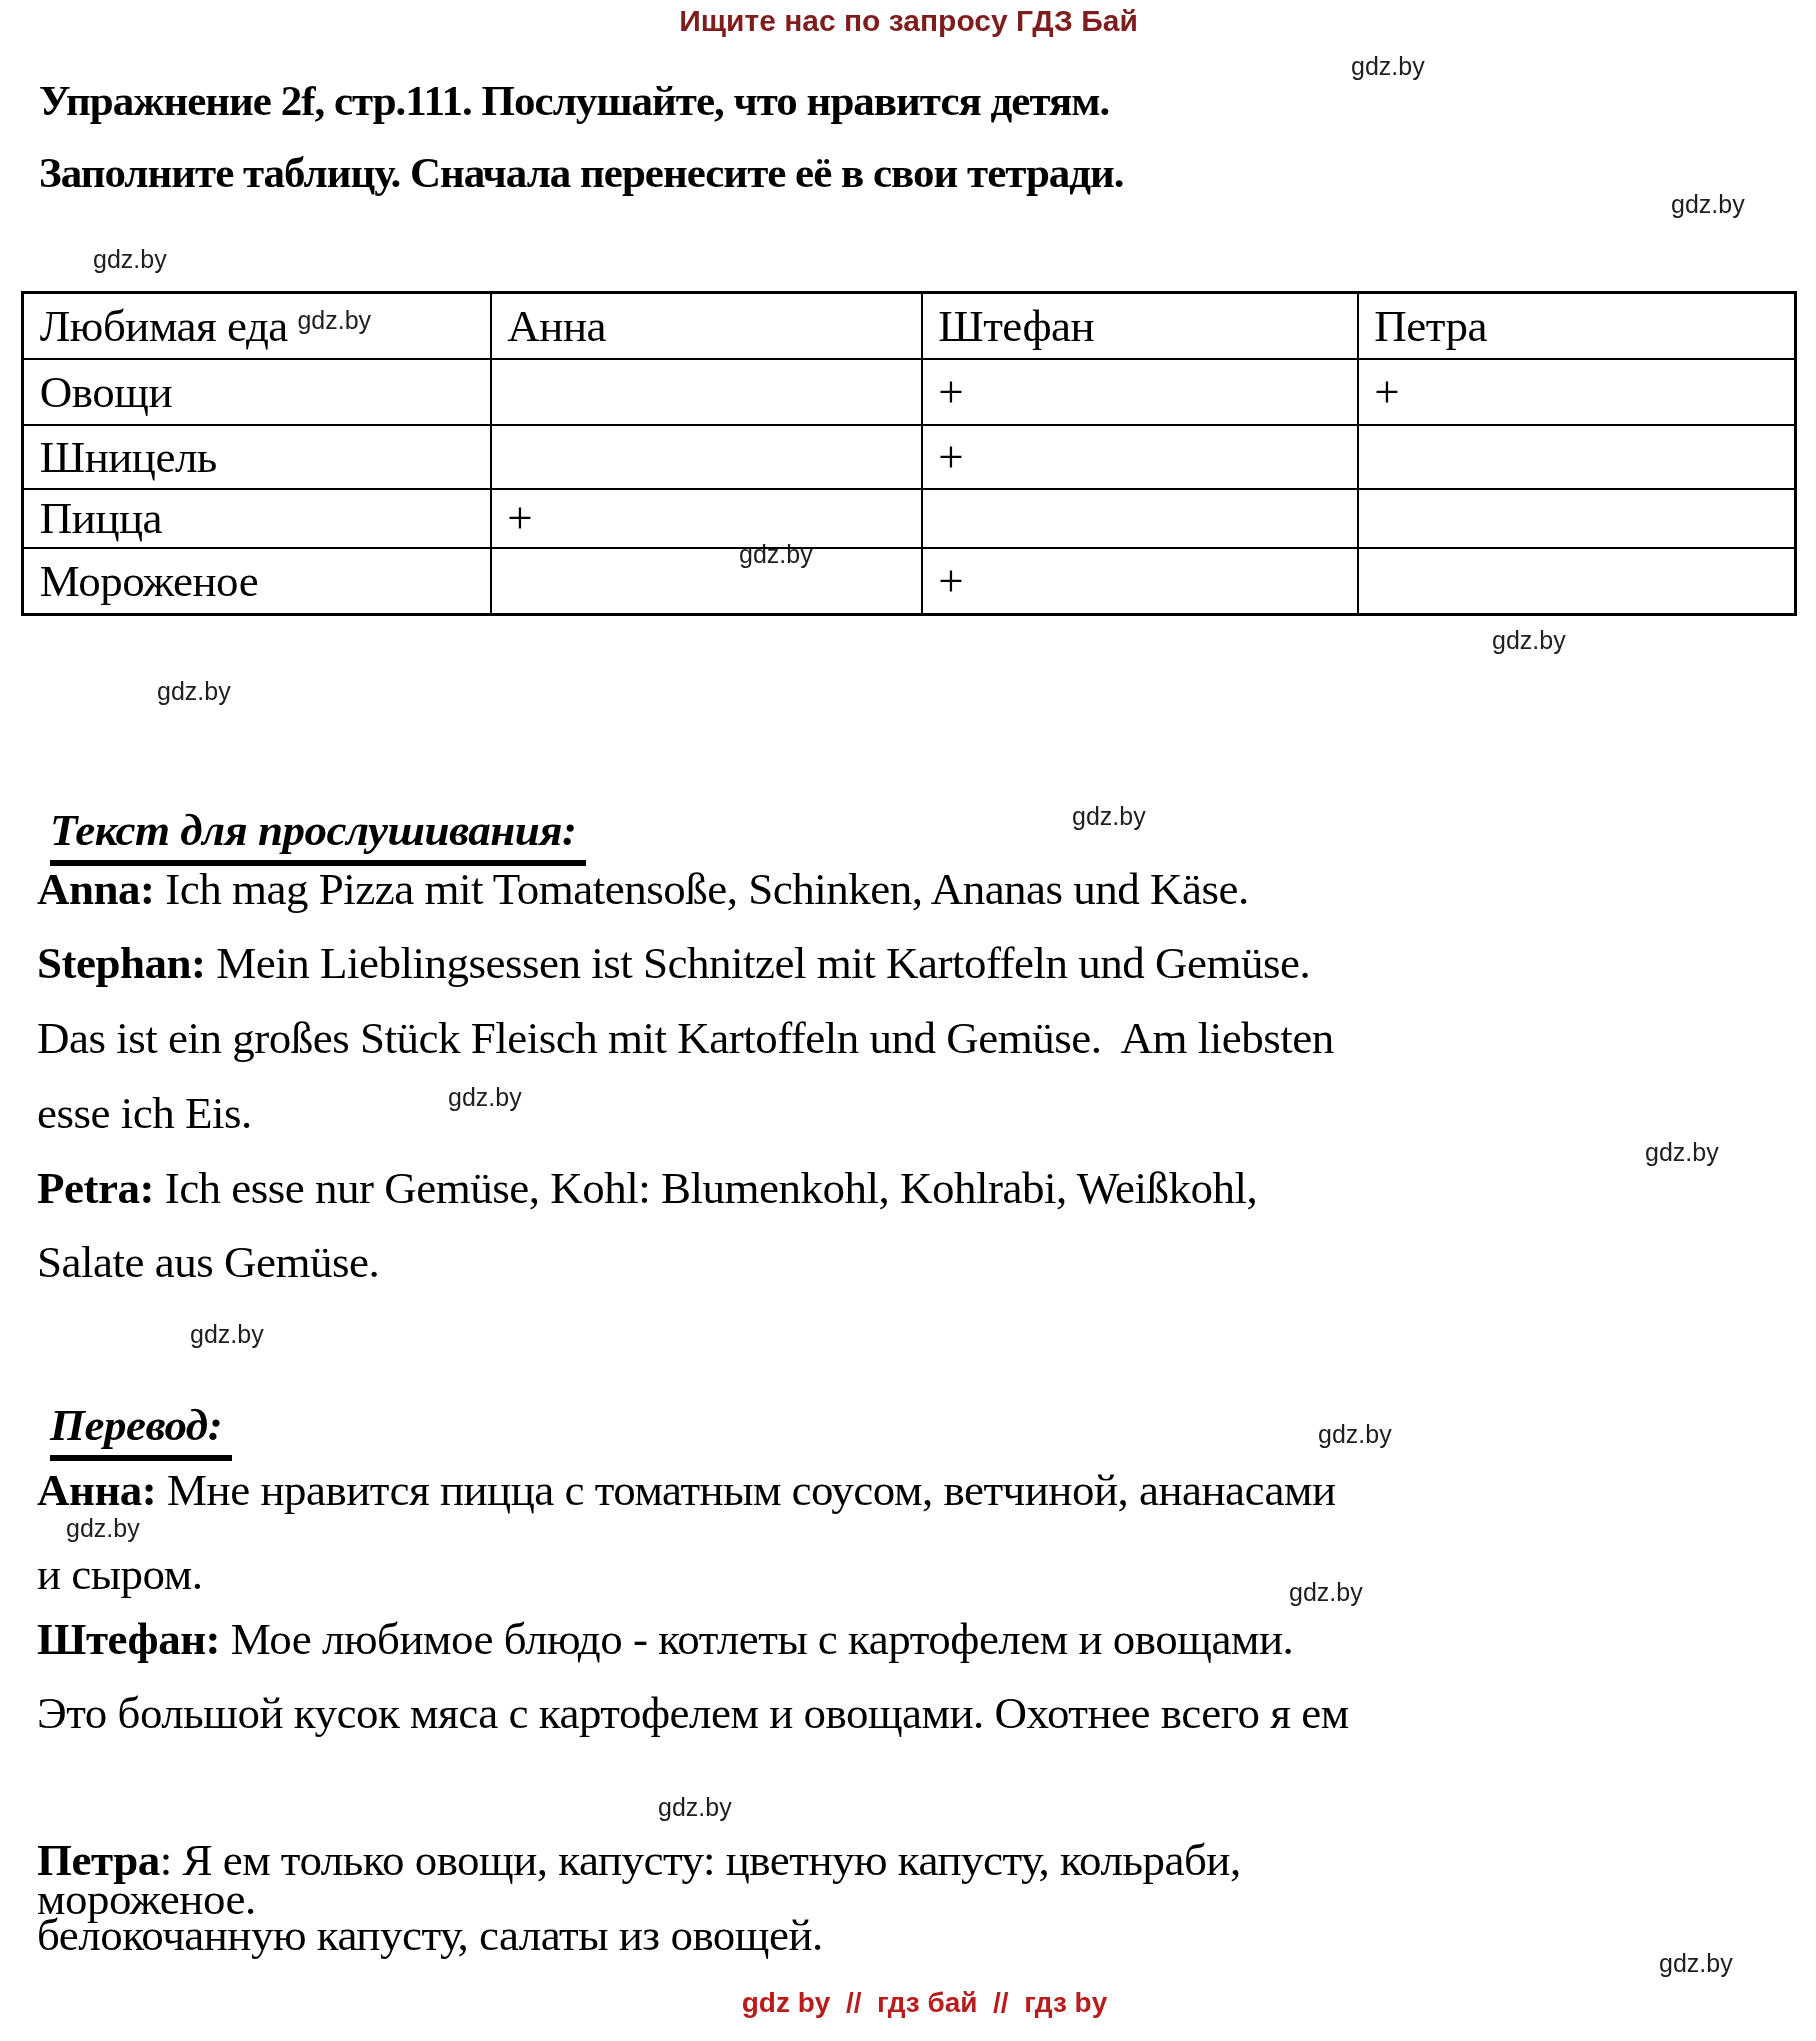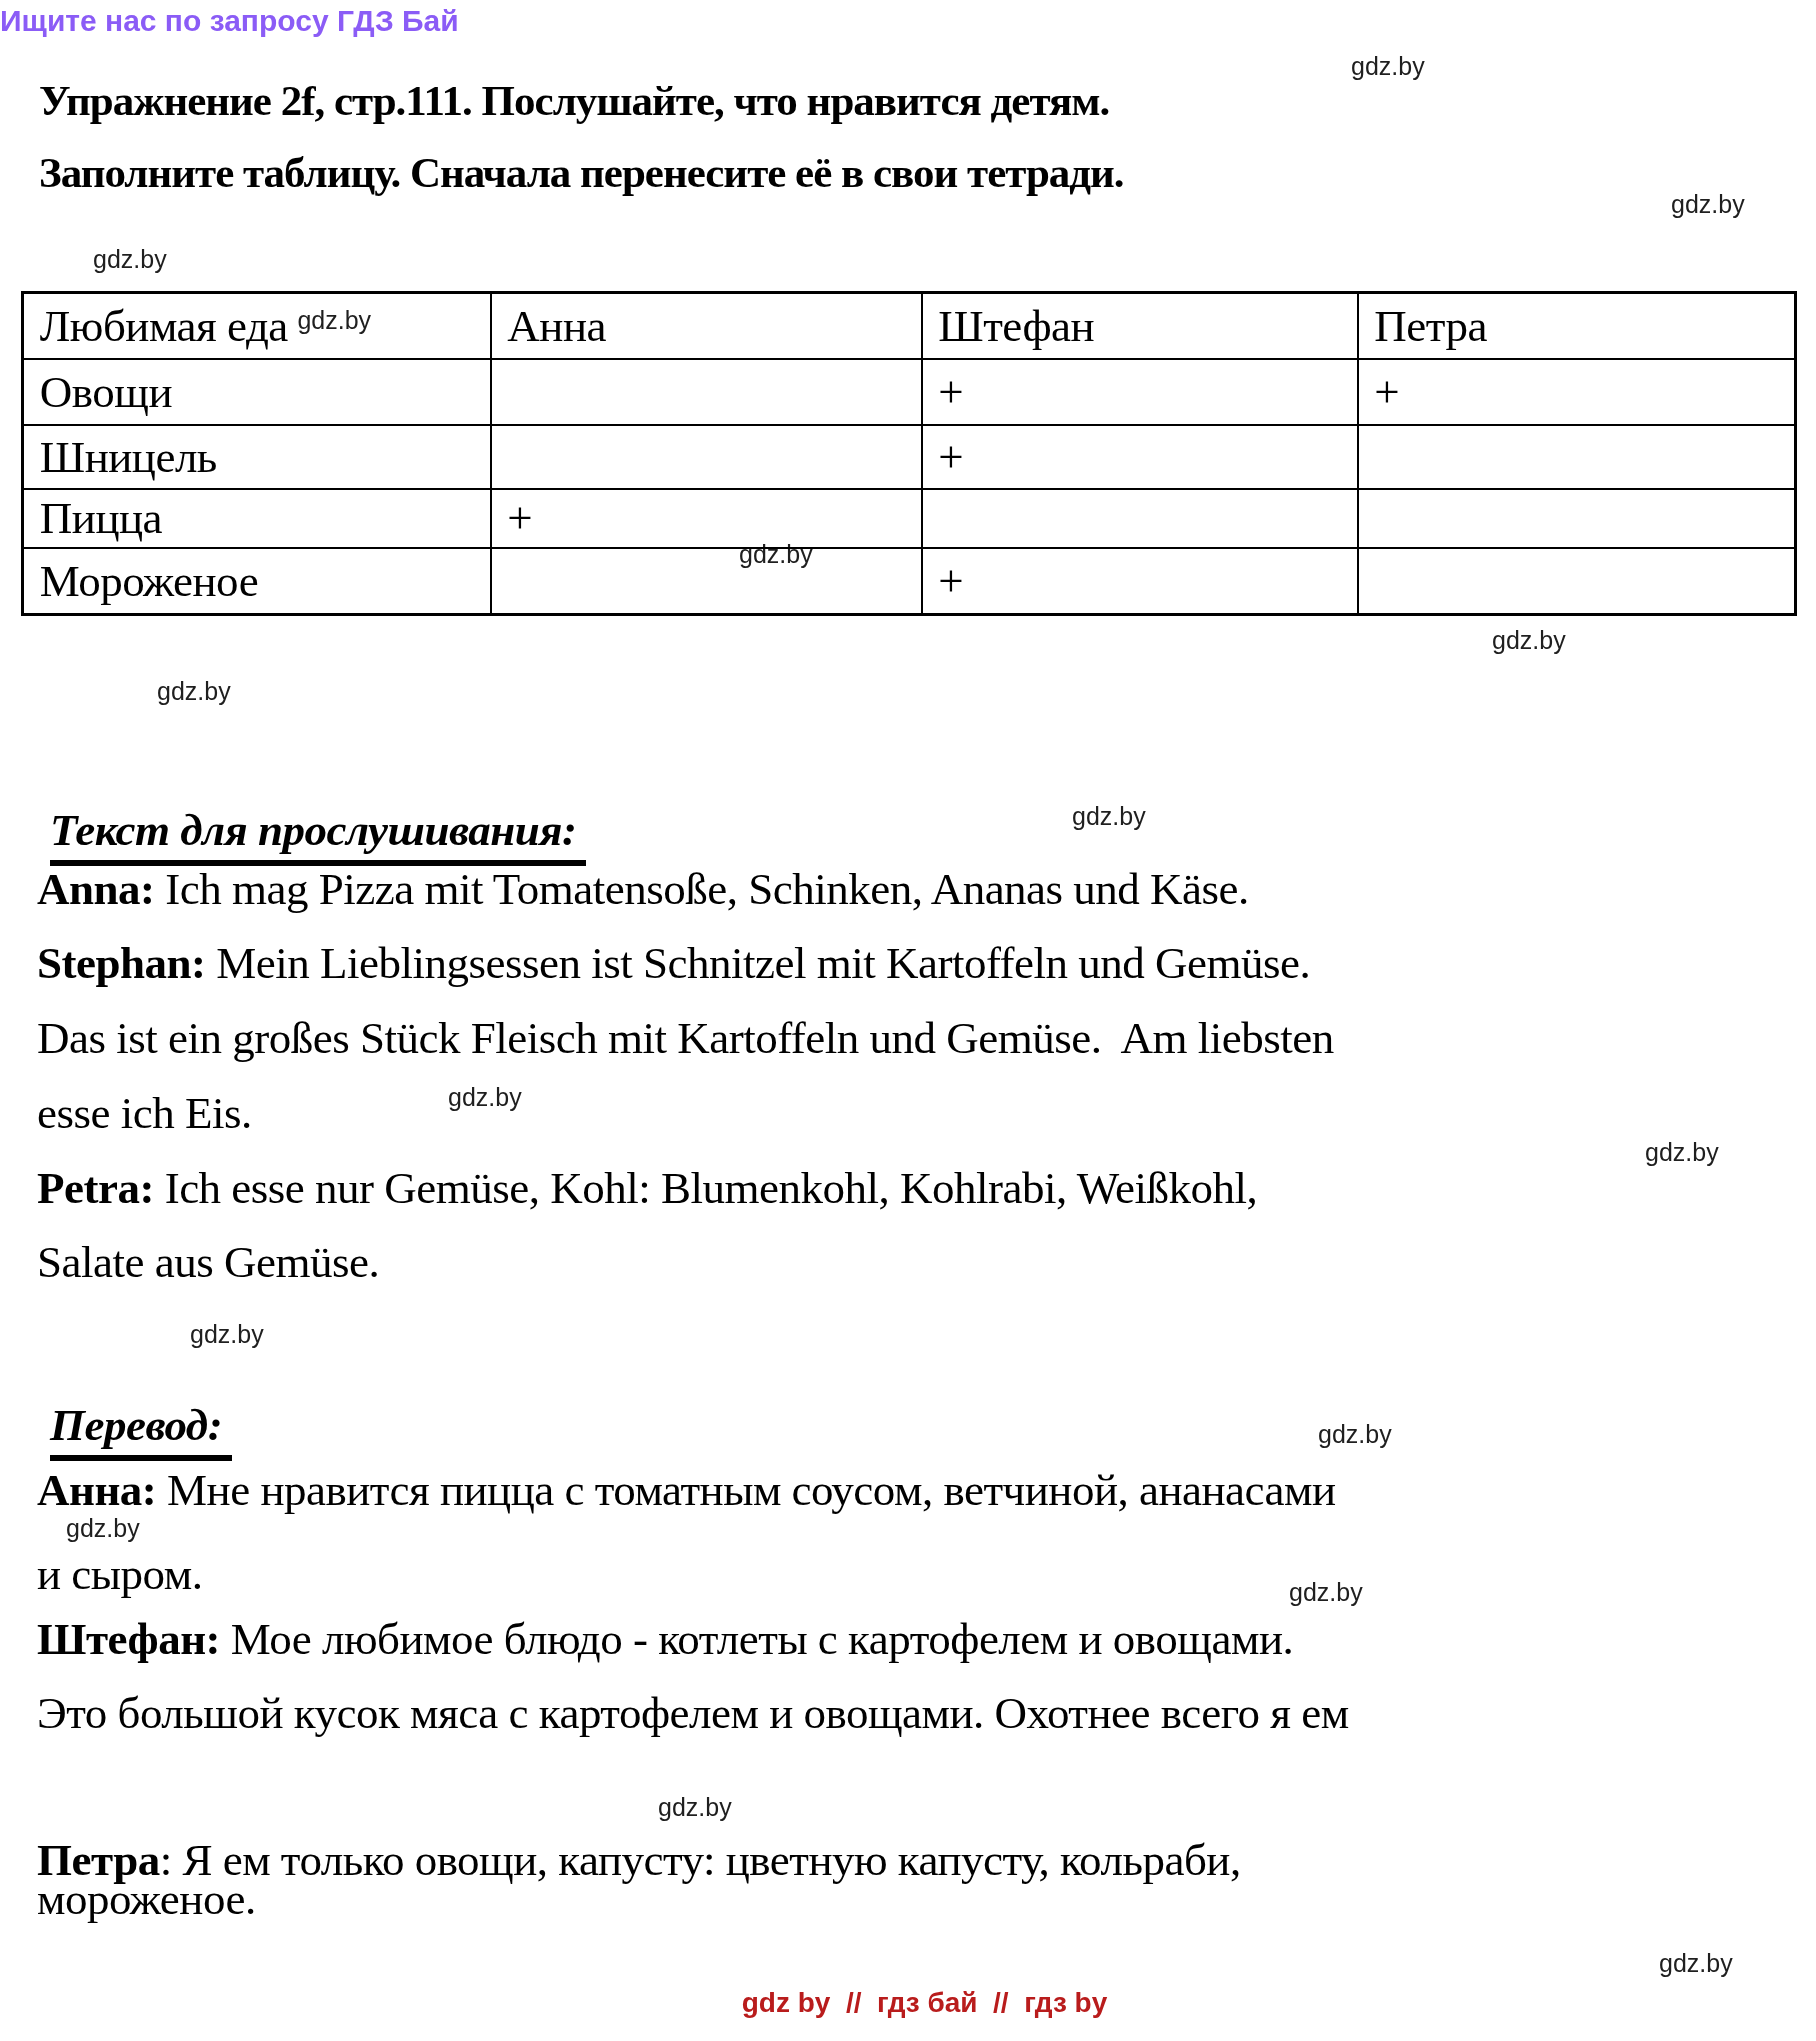--- a/index.html
+++ b/index.html
@@ -9,24 +9,25 @@
     height:2042px;
     background:#ffffff;
     overflow:hidden;
     font-family:"Liberation Serif", serif;
     color:#000000;
   }
   .promo{
     position:absolute;
     left:0; top:3.9px;
     width:100%;
+    text-align:center;
     font-family:"Liberation Sans", sans-serif;
     font-size:30px;
     font-weight:bold;
-    color:#8b5cf6;
+    color:#7f1d1d;
   }
   .wm{
     position:absolute;
     font-family:"Liberation Sans", sans-serif;
     font-size:25px;
     color:#1f1f1f;
     white-space:nowrap;
   }
   .title{
     position:absolute;
@@ -177,17 +178,18 @@
   <p class="line" style="top:1237px"><b></b><span>Salate aus Gemüse.</span></p>
 
   <h2 class="sec-head" style="top:1386px">Перевод:</h2>
 
   <p class="line" style="top:1465px"><b>Анна:</b><span> Мне нравится пицца с томатным соусом, ветчиной, ананасами</span></p>
   <p class="line" style="top:1549px"><b></b><span>и сыром.</span></p>
   <p class="line" style="top:1614px"><b>Штефан:</b><span> Мое любимое блюдо - котлеты с картофелем и овощами.</span></p>
   <p class="line" style="top:1688px"><b></b><span>Это большой кусок мяса с картофелем и овощами. Охотнее всего я ем</span></p>
   <p class="line" style="top:1874px"><b></b><span>мороженое.</span></p>
   <p class="line" style="top:1835px"><b>Петра</b><span>: Я ем только овощи, капусту: цветную капусту, кольраби,</span></p>
+  <p class="line" style="top:1910px"><b></b><span>белокочанную капусту, салаты из овощей.</span></p>
 
   <div class="footer">gdz by  //  гдз бай  //  гдз by</div>
 
 </div>
 
 
 </body></html>

